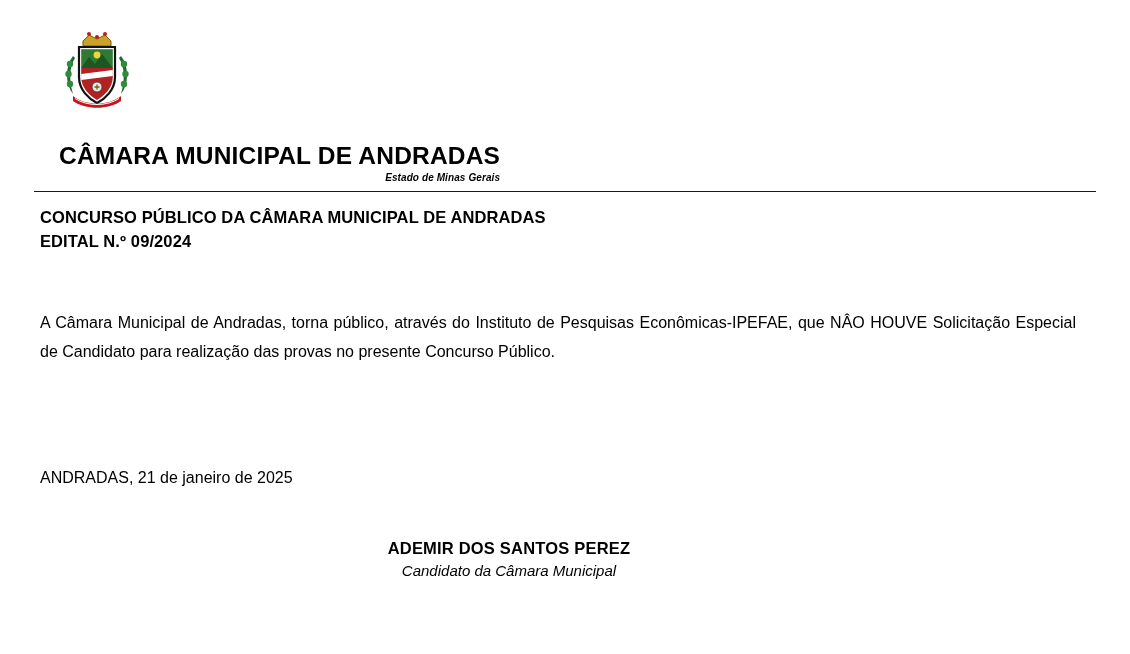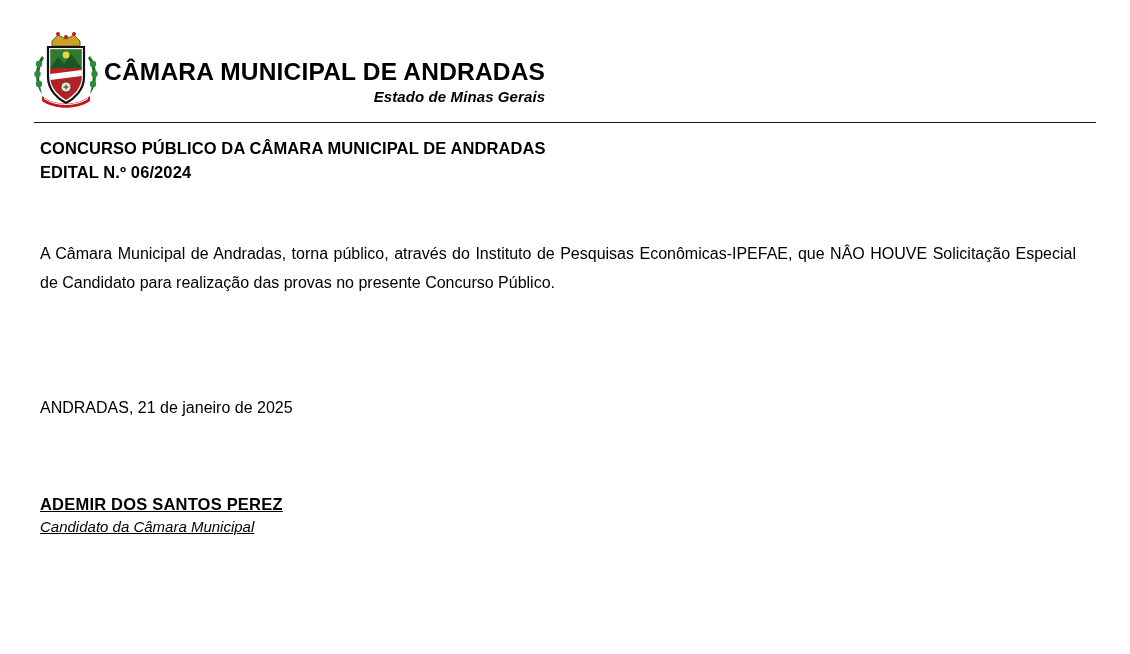--- a/index.html
+++ b/index.html
@@ -18,43 +18,45 @@
     position: relative;
     width: 1130px;
     height: 654px;
     box-sizing: border-box;
   }
 
   
   .header {
     display: flex;
     align-items: flex-start;
-    padding: 30px 40px 8px 28px;
+    justify-content: space-between;
+    padding: 30px 40px 8px 59px;
     box-sizing: border-box;
+    flex-direction: column;
   }
   .crest {
     width: 76px;
     height: 84px;
     position: relative;
     flex: 0 0 auto;
   }
   .header-text {
     text-align: right;
     padding-top: 28px;
     padding-right: 2px;
   }
   .org-title {
     font-size: 24.5px;
     font-weight: bold;
     letter-spacing: 0.2px;
     line-height: 1.12;
     white-space: nowrap;
   }
   .org-subtitle {
-    font-size: 15px;
+    font-size: 10px;
     font-weight: bold;
     font-style: italic;
     margin-top: 3px;
     letter-spacing: 0.1px;
   }
   .rule {
     border-bottom: 1.6px solid #1a1a1a;
     margin: 0 34px 0 34px;
   }
 
@@ -84,24 +86,23 @@
     text-align: justify;
     margin: 54px 12px 0 0;
     padding: 0 2px 0 0;
   }
   .date-line {
     font-size: 16px;
     margin-top: 102px;
     padding-right: 98px;
   }
   .signature {
-    text-align: left;
-    margin-top: 78px;
+    text-align: center;
+    margin-top: 52px;
     padding-right: 112px;
-    text-decoration: underline;
   }
   .signer-name {
     font-size: 16.5px;
     font-weight: bold;
     letter-spacing: 0.2px;
   }
   .signer-role {
     font-size: 15px;
     font-style: italic;
     margin-top: 4px;
@@ -156,21 +157,21 @@
       <div class="org-subtitle">Estado de Minas Gerais</div>
     </div>
   </div>
 
   <div class="rule"></div>
 
   <div class="content">
 
     <div class="contest-title">
       <div>CONCURSO PÚBLICO DA CÂMARA MUNICIPAL DE ANDRADAS</div>
-      <div>EDITAL N.º 06/2024</div>
+      <div>EDITAL N.º 09/2024</div>
     </div>
 
 
     <p class="paragraph">A Câmara Municipal de Andradas, torna público, através do Instituto de Pesquisas Econômicas-IPEFAE, que NÂO HOUVE Solicitação Especial de Candidato para realização das provas no presente Concurso Público.</p>
 
     <div class="date-line">ANDRADAS, 21 de janeiro de 2025</div>
 
     <div class="signature">
       <div class="signer-name">ADEMIR DOS SANTOS PEREZ</div>
       <div class="signer-role">Candidato da Câmara Municipal</div>

